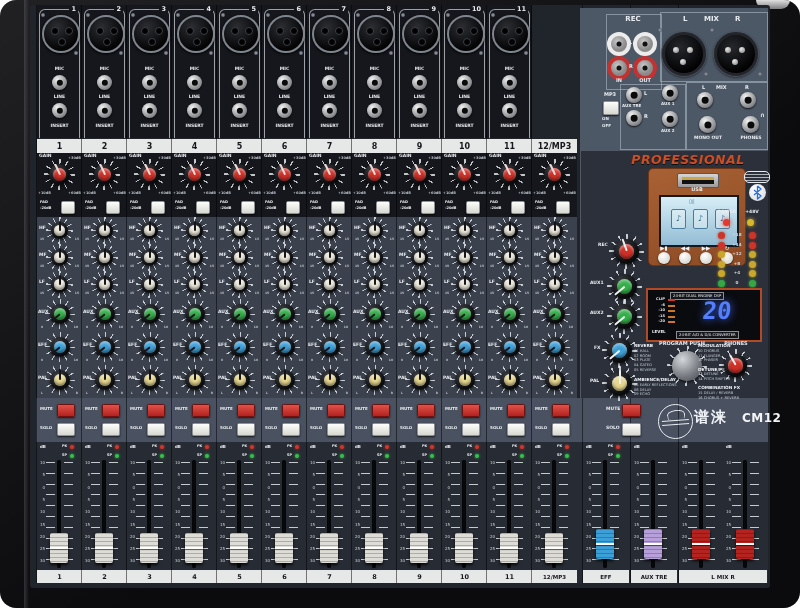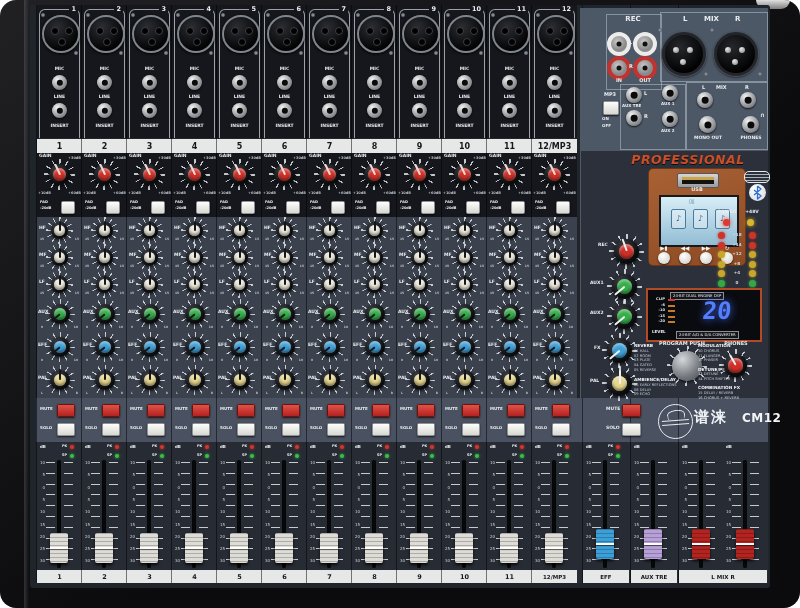--- a/index.html
+++ b/index.html
@@ -1368,36 +1368,20 @@
           <div class="fnum" style="left: 1px; top: 504.2px;">10</div>
           <div class="fnum" style="left: 1px; top: 516.5px;">15</div>
           <div class="fnum" style="left: 1px; top: 528.8px;">20</div>
           <div class="fnum" style="left: 1px; top: 541.1px;">25</div>
           <div class="fnum" style="left: 1px; top: 553.4px;">30</div>
           <div class="fslot" style="left: 20px; top: 455px; height: 108px;"></div>
           <div class="fcap" style="left: 13px; top: 528px; background-color: rgb(222, 220, 214);"></div>
           <div class="sec sec-blabel" style="font-size: 6.5px;">11</div>
         </div>
         <div class="ch-strip" style="left: 501px; width: 45px;">
-          <div class="sec sec-jack">
-            <div class="jack-outline"></div>
-            <div class="ch-num">12</div>
-            <div class="xlrf" style="left: 5px; top: 10px; width: 34px; height: 34px;">
-              <i style="position: absolute; left: 7px; top: 10px; width: 6px; height: 6px; border-radius: 50%; background: rgb(0, 0, 0); border: 1px solid rgb(60, 64, 70);"></i>
-              <i style="position: absolute; left: 21px; top: 10px; width: 6px; height: 6px; border-radius: 50%; background: rgb(0, 0, 0); border: 1px solid rgb(60, 64, 70);"></i>
-              <i style="position: absolute; left: 14px; top: 21px; width: 6px; height: 6px; border-radius: 50%; background: rgb(0, 0, 0); border: 1px solid rgb(60, 64, 70);"></i>
-            </div>
-            <div class="screw" style="left: 4px; top: 8px;"></div>
-            <div class="screw" style="right: 4px; top: 46px;"></div>
-            <div class="lbl t45 ctr" style="left: 0px; top: 62px; width: 45px;">MIC</div>
-            <div class="jack" style="left: 15px; top: 70px; width: 15px; height: 15px;"></div>
-            <div class="lbl t45 ctr" style="left: 0px; top: 90px; width: 45px;">LINE</div>
-            <div class="jack" style="left: 15px; top: 98px; width: 15px; height: 15px;"></div>
-            <div class="lbl t45 ctr" style="left: 0px; top: 119px; width: 45px;">INSERT</div>
-          </div>
           <div class="sec sec-head">12/MP3</div>
           <div class="sec sec-gain">
             <div class="lbl t45" style="left: 2px; top: 1px;">GAIN</div>
             <div class="kwrap" style="left: 10px; top: 9px; width: 25px; height: 25px;">
               <div class="kticks"></div>
               <div class="kbody"></div>
               <div class="kcap" style="background: rgb(208, 48, 40);"></div>
               <div class="kptr" style="background: rgb(240, 217, 214); transform: rotate(-25deg);"></div>
             </div>
             <div class="lbl t35" style="right: 1px; top: 4px; color: rgb(184, 190, 198);">+30dB</div>

